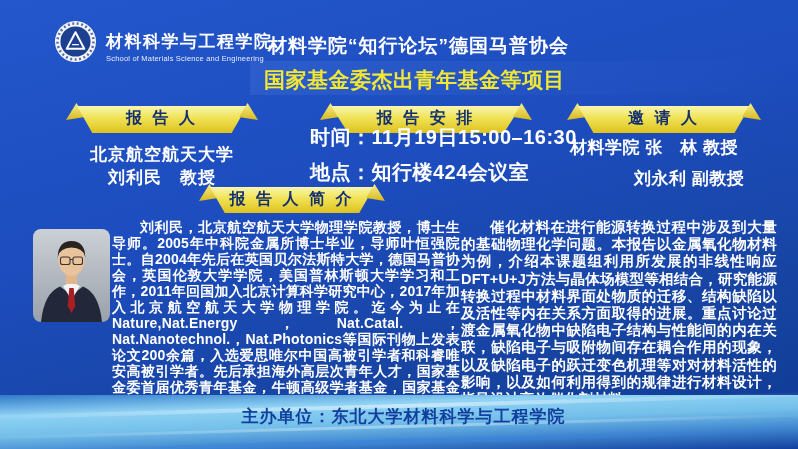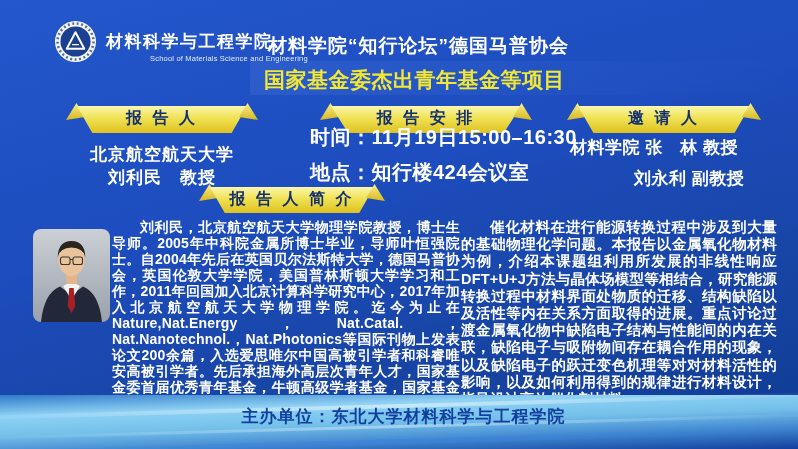--- a/index.html
+++ b/index.html
@@ -8,21 +8,21 @@
     width:798px;height:449px;
     overflow:hidden;
     background:linear-gradient(165deg,#2357cb 0%,#1d4dbf 40%,#16439f 78%,#0e3a95 100%);
     font-family:"Liberation Sans","DejaVu Sans",sans-serif;
     -webkit-font-smoothing:antialiased;
   }
   
   .logo-block{position:absolute;left:54px;top:20px;display:flex;align-items:flex-end;gap:9px;}
   .logo-mark{width:43px;height:43px;flex:0 0 auto;}
   .logo-cn{color:#fff;font-size:17px;font-weight:bold;letter-spacing:1.5px;line-height:20px;}
-  .logo-en{color:#e8edf7;font-size:7.5px;letter-spacing:.2px;margin-top:2px;margin-left:44px;}
+  .logo-en{color:#e8edf7;font-size:7.5px;letter-spacing:.2px;margin-top:2px;}
   .forum-title{position:absolute;left:268px;top:33px;color:#fff;font-size:19px;font-weight:bold;letter-spacing:1px;white-space:nowrap;}
   .title-band{position:absolute;left:250px;top:61px;right:0;height:34px;
     background:linear-gradient(90deg,rgba(150,190,255,.10),rgba(150,190,255,.03) 60%,rgba(150,190,255,0));}
   .lecture-title{position:absolute;left:264px;top:66px;color:#f2e734;font-size:21px;font-weight:bold;letter-spacing:.5px;white-space:nowrap;}
   
   .ribbon{position:absolute;height:30px;}
   .ribbon .band{position:absolute;left:11px;right:11px;top:3px;bottom:0;
     background:linear-gradient(180deg,#faf6ae 0%,#f0e254 45%,#ddc11f 100%);
     clip-path:polygon(0 0,100% 0,91% 100%,9% 100%);
     display:flex;align-items:center;justify-content:center;}

